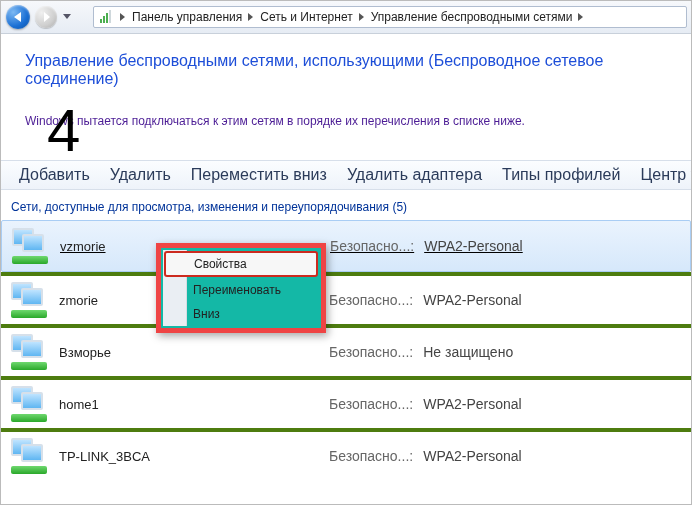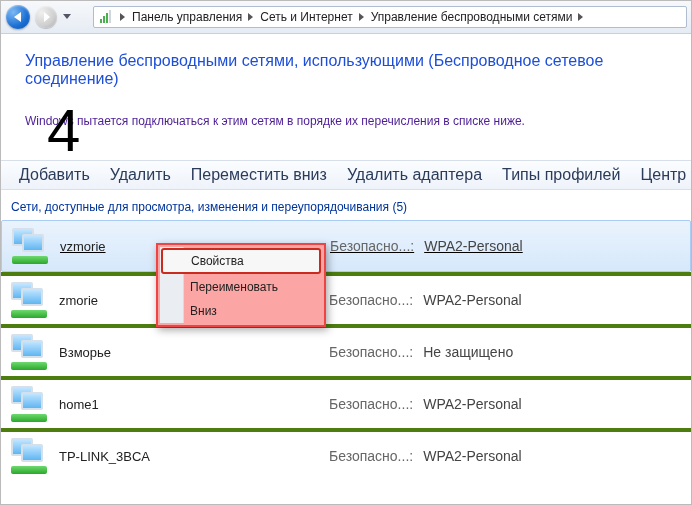--- a/index.html
+++ b/index.html
@@ -166,22 +166,22 @@
   .netname { width: 270px; color: #222; font-size: 13px; }
   .netcols { display:flex; gap:10px; color:#555; font-size:14px; }
   .netcol-lbl { color:#666; }
   .netcol-val { color:#444; }
 
   
   .ctxmenu {
     position: absolute;
     left: 155px; top: 242px;
     width: 170px;
-    background: #fca5a5;
-    border: 2px solid #ef4444;
+    background: #14b8a6;
+    border: 5px solid #ef4444;
     box-shadow: 2px 3px 8px rgba(0,0,0,0.35);
     padding: 2px;
     z-index: 10;
   }
   .ctxmenu .gutter {
     position:absolute; left:2px; top:2px; bottom:2px;
     width:24px; background:#eaeef3; border-right:1px solid #d8dce2;
   }
   .ctxitem {
     position: relative;

